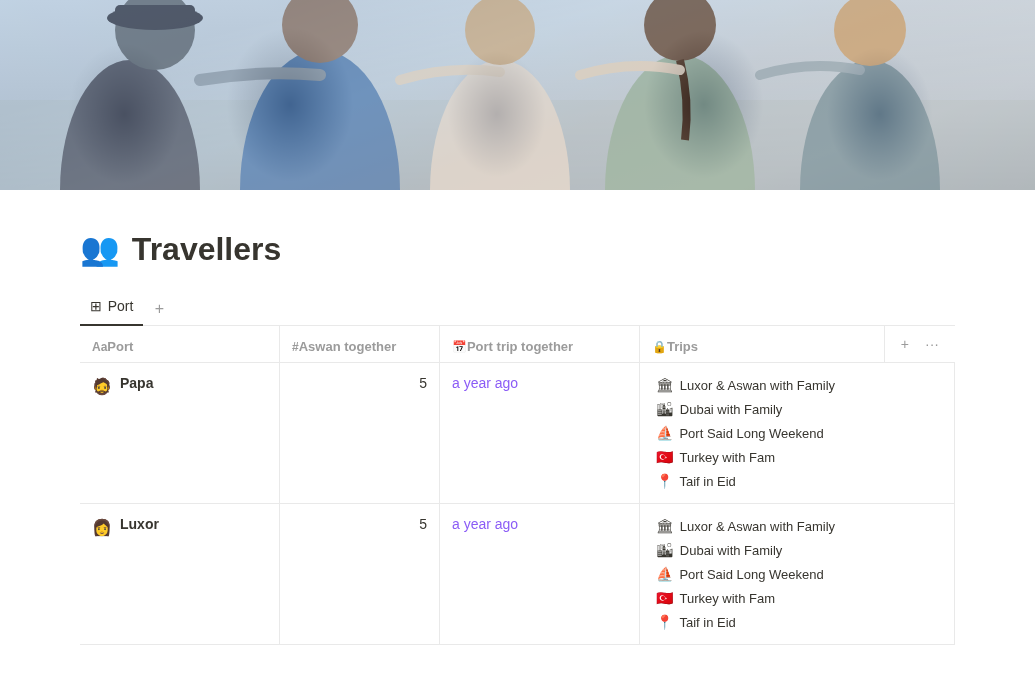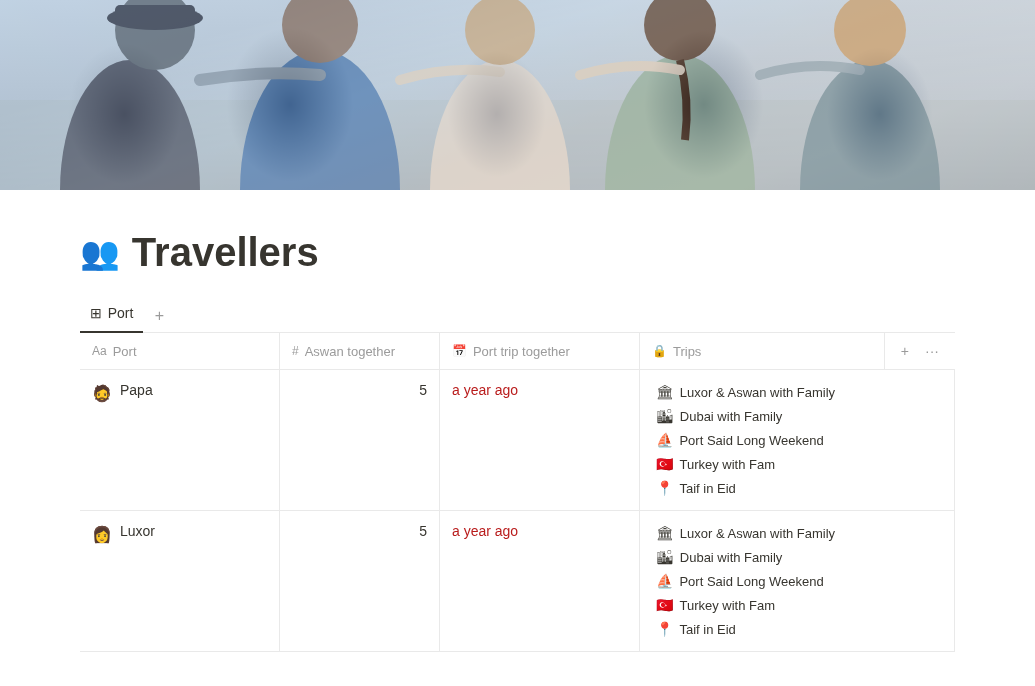--- a/index.html
+++ b/index.html
@@ -32,21 +32,21 @@
     .page-title-row {
       display: flex;
       align-items: center;
       gap: 12px;
       margin-bottom: 24px;
     }
     .page-title-icon {
       font-size: 32px;
     }
     .page-title-text {
-      font-size: 40px;
+      font-size: 32px;
       font-weight: 700;
       color: #37352f;
     }
 
     .tabs-row {
       display: flex;
       align-items: center;
       gap: 4px;
       border-bottom: 1px solid #e9e9e9;
       margin-bottom: 0;
@@ -79,26 +79,25 @@
       border-radius: 3px;
     }
 
     .table-header-row {
       display: flex;
       border-bottom: 1px solid #e9e9e9;
       background: #fff;
     }
     .th-cell {
       display: flex;
-      align-items: center;
-      gap: 6px;
+      align-items: flex-end;
       padding: 8px 12px;
       font-size: 13px;
       color: #9b9b9b;
-      font-weight: 400;
+      font-weight: 700;
       border-right: 1px solid #e9e9e9;
     }
     .th-name { width: 200px; flex-shrink: 0; }
     .th-trips { width: 160px; flex-shrink: 0; }
     .th-last-trip { width: 200px; flex-shrink: 0; }
     .th-trips-list { flex: 1; }
     .th-actions {
       display: flex;
       align-items: center;
       gap: 8px;
@@ -127,42 +126,42 @@
     }
     .td-trips-count {
       width: 160px;
       flex-shrink: 0;
       justify-content: flex-end;
       color: #37352f;
     }
     .td-last-trip {
       width: 200px;
       flex-shrink: 0;
-      color: #b91c1c;
+      color: #8b5cf6;
     }
     .td-trips-list {
       flex: 1;
       flex-direction: column;
       gap: 4px;
     }
 
     .person-avatar {
       width: 20px;
       height: 20px;
       display: flex;
       align-items: center;
       justify-content: center;
       font-size: 16px;
       flex-shrink: 0;
       margin-top: 1px;
     }
     .person-name {
       font-size: 14px;
       color: #37352f;
-      font-weight: 400;
+      font-weight: 700;
     }
 
     .trip-item {
       display: flex;
       align-items: center;
       gap: 6px;
       font-size: 13px;
       color: #37352f;
       padding: 2px 4px;
       border-radius: 3px;

